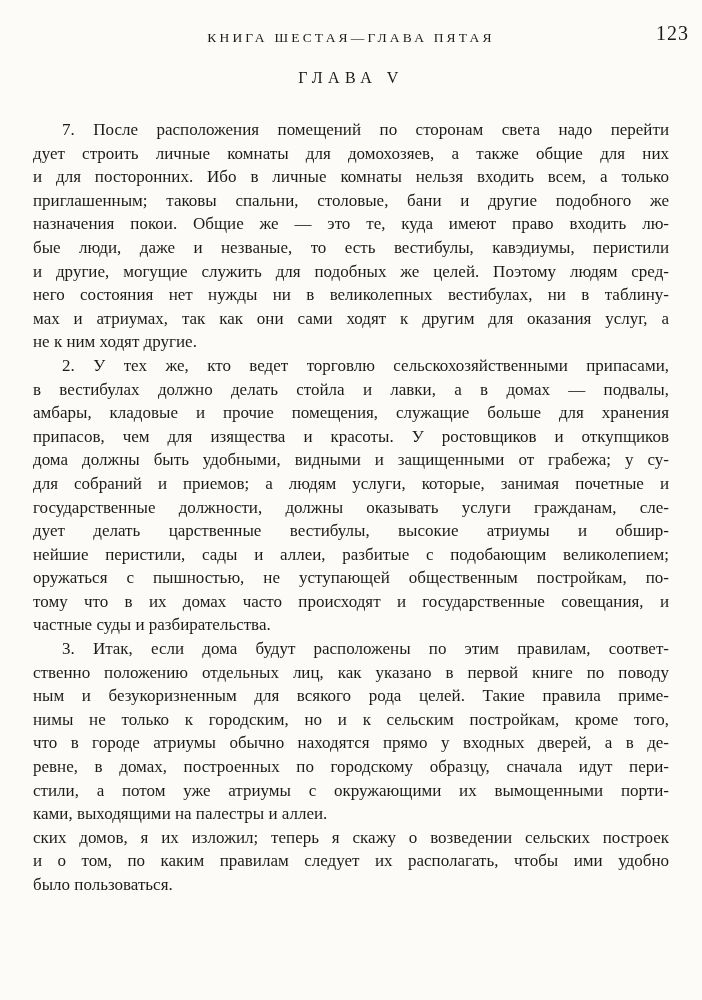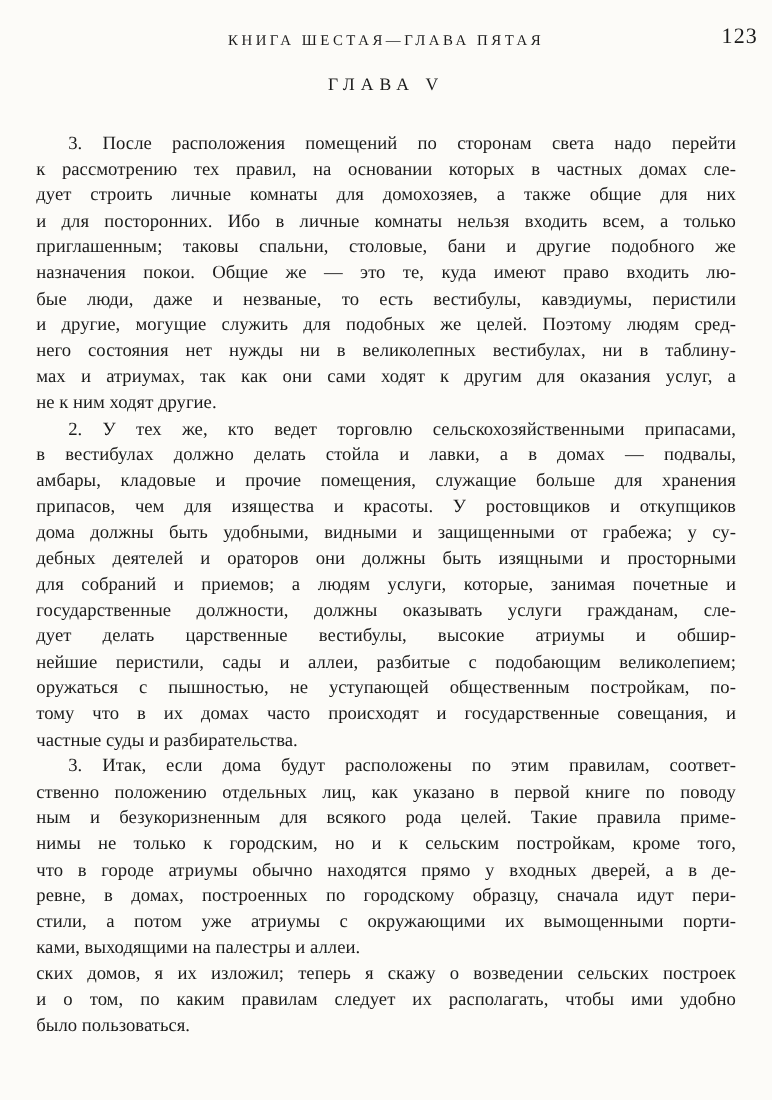--- a/index.html
+++ b/index.html
@@ -80,39 +80,37 @@
 <body style="--page-bg: #fcfbf8; --ink: #1b1b1b;">
 
 <div class="page">
   <div class="running-head">
     <span class="head-title">КНИГА ШЕСТАЯ—ГЛАВА ПЯТАЯ</span>
   </div>
   <span class="page-number">123</span>
   <h1 class="chapter-title">ГЛАВА V</h1>
   <div class="body-text">
       <div class="paragraph">
-        <div class="line indent">3. После расположения помещений по сторонам света надо перейти</div>
-        <div class="line">к рассмотрению тех правил, на основании которых в частных домах сле-</div>
+        <div class="line indent">7. После расположения помещений по сторонам света надо перейти</div>
         <div class="line">дует строить личные комнаты для домохозяев, а также общие для них</div>
         <div class="line">и для посторонних. Ибо в личные комнаты нельзя входить всем, а только</div>
         <div class="line">приглашенным; таковы спальни, столовые, бани и другие подобного же</div>
         <div class="line">назначения покои. Общие же — это те, куда имеют право входить лю-</div>
         <div class="line">бые люди, даже и незваные, то есть вестибулы, кавэдиумы, перистили</div>
         <div class="line">и другие, могущие служить для подобных же целей. Поэтому людям сред-</div>
         <div class="line">него состояния нет нужды ни в великолепных вестибулах, ни в таблину-</div>
         <div class="line">мах и атриумах, так как они сами ходят к другим для оказания услуг, а</div>
         <div class="line par-end">не к ним ходят другие.</div>
       </div>
       <div class="paragraph">
         <div class="line indent">2. У тех же, кто ведет торговлю сельскохозяйственными припасами,</div>
         <div class="line">в вестибулах должно делать стойла и лавки, а в домах — подвалы,</div>
         <div class="line">амбары, кладовые и прочие помещения, служащие больше для хранения</div>
         <div class="line">припасов, чем для изящества и красоты. У ростовщиков и откупщиков</div>
         <div class="line">дома должны быть удобными, видными и защищенными от грабежа; у су-</div>
-        <div class="line">дебных деятелей и ораторов они должны быть изящными и просторными</div>
         <div class="line">для собраний и приемов; а людям услуги, которые, занимая почетные и</div>
         <div class="line">государственные должности, должны оказывать услуги гражданам, сле-</div>
         <div class="line">дует делать царственные вестибулы, высокие атриумы и обшир-</div>
         <div class="line">нейшие перистили, сады и аллеи, разбитые с подобающим великолепием;</div>
         <div class="line">оружаться с пышностью, не уступающей общественным постройкам, по-</div>
         <div class="line">тому что в их домах часто происходят и государственные совещания, и</div>
         <div class="line par-end">частные суды и разбирательства.</div>
       </div>
       <div class="paragraph">
         <div class="line indent">3. Итак, если дома будут расположены по этим правилам, соответ-</div>

